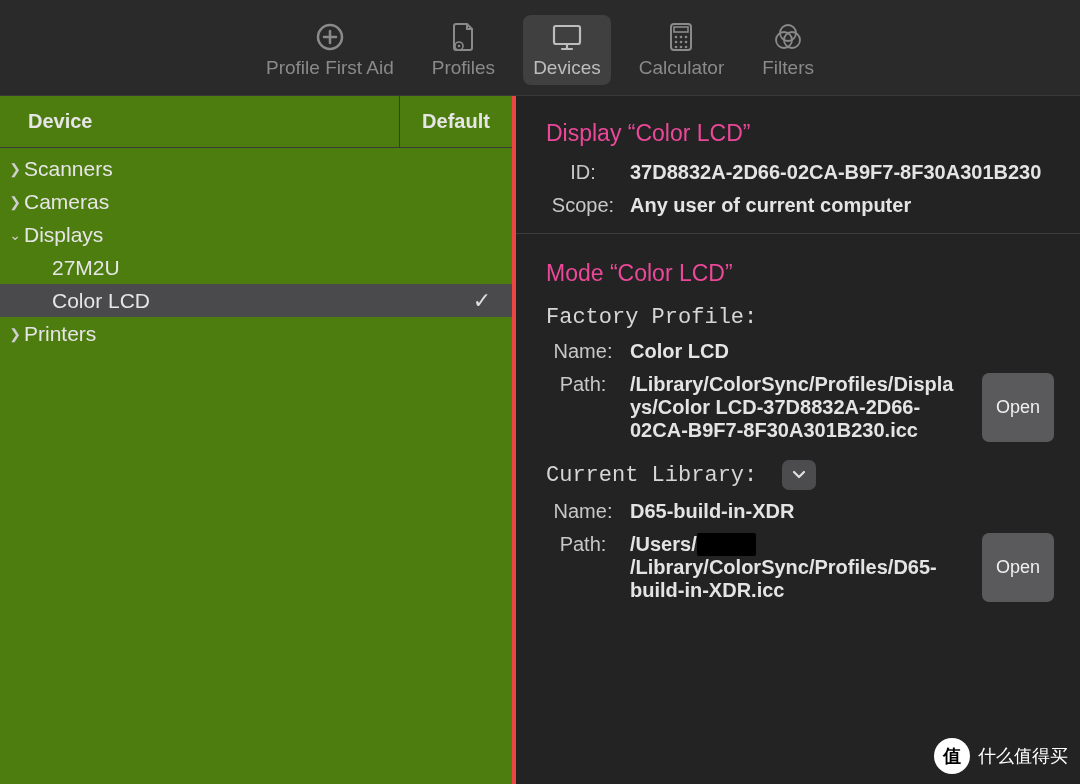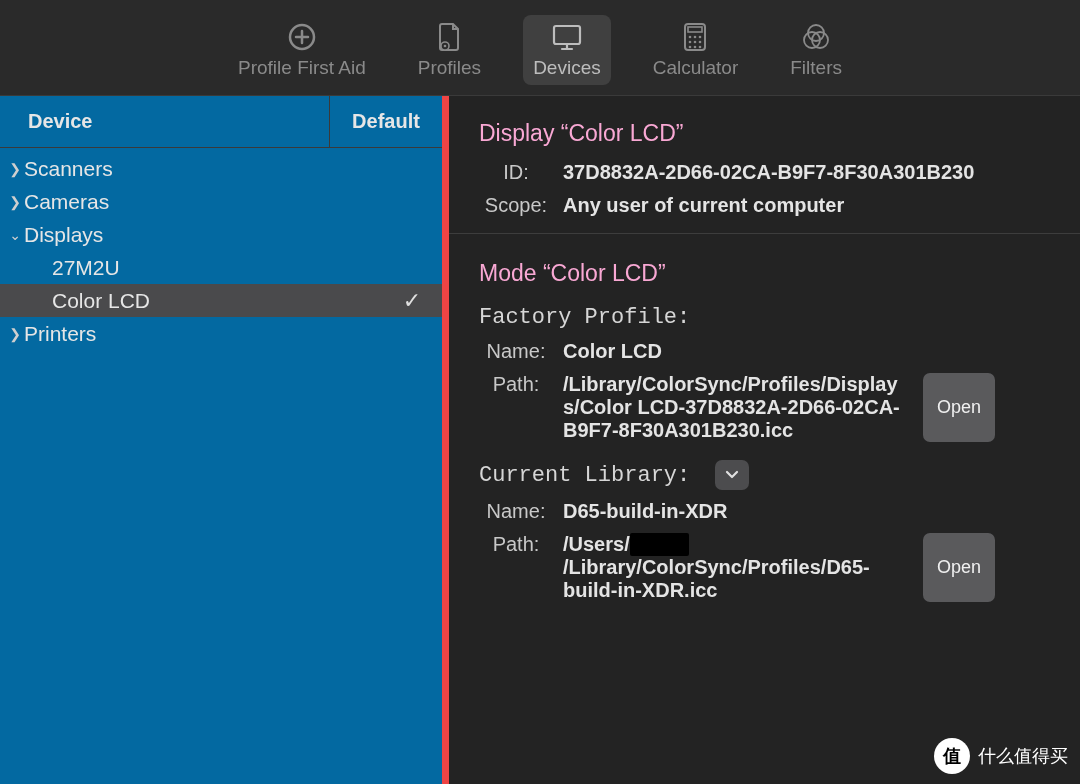--- a/index.html
+++ b/index.html
@@ -11,43 +11,43 @@
     font-size: 20px;
   }
 
   
   .toolbar {
     height: 96px;
     background: #2a2a2a;
     display: flex;
     justify-content: center;
     align-items: flex-end;
-    gap: 32px;
+    gap: 18px;
     padding-bottom: 10px;
     border-bottom: 1px solid #3a3a3a;
   }
   .tool {
     display: flex;
     flex-direction: column;
     align-items: center;
     padding: 6px 10px 6px 10px;
     border-radius: 8px;
     cursor: pointer;
     color: #8a8a8a;
   }
   .tool.active { background: #404040; color: #bdbdbd; }
   .tool .ico { width: 32px; height: 32px; margin-bottom: 4px; display:flex; align-items:center; justify-content:center;}
   .tool .lbl { font-size: 19px; }
 
   
   .main { display: flex; height: calc(784px - 96px); }
   .sidebar {
-    width: 449px;
-    background: #0369a1;
-    border-right: 7px solid #ef4444;
+    width: 516px;
+    background: #4d7c0f;
+    border-right: 4px solid #ef4444;
   }
   .content {
     flex: 1;
     background: #232323;
     overflow: hidden;
     position: relative;
   }
 
   
   .side-head {
@@ -72,21 +72,21 @@
   .tree-row.child { padding-left: 52px; }
   .tree-row.selected { background: #4a4a4c; }
   .tree-row .chev { width: 18px; display:inline-flex; justify-content:center; color:#cfcfcf; font-size:14px;}
   .tree-row .label { flex: 1; }
   .tree-row .check { width: 60px; text-align: center; color: #e0e0e0; font-size: 22px;}
 
   
   .content-inner { padding: 24px 26px 20px 30px; }
   .section-title {
     font-size: 23px;
-    color: #f9a8d4;
+    color: #ec4899;
     font-weight: 500;
     margin-bottom: 14px;
   }
   .kv { display: flex; margin: 6px 0 10px 0; }
   .kv .k { width: 84px; text-align: center; color: #c8c8c8; font-size: 20px; padding-right: 10px;}
   .kv .v { flex: 1; font-weight: 700; color: #e4e4e4; font-size: 20px; word-break: break-word;}
   .kv .btncol { width: 92px; display:flex; justify-content:flex-end;}
   hr.sep { border: none; border-top: 1px solid #3d3d3d; margin: 16px -26px 26px -30px; }
   .sub-title { font-size: 22px; color: #d6d6d6; margin: 18px 0 10px 0; font-family: Liberation Mono, monospace; }
 

